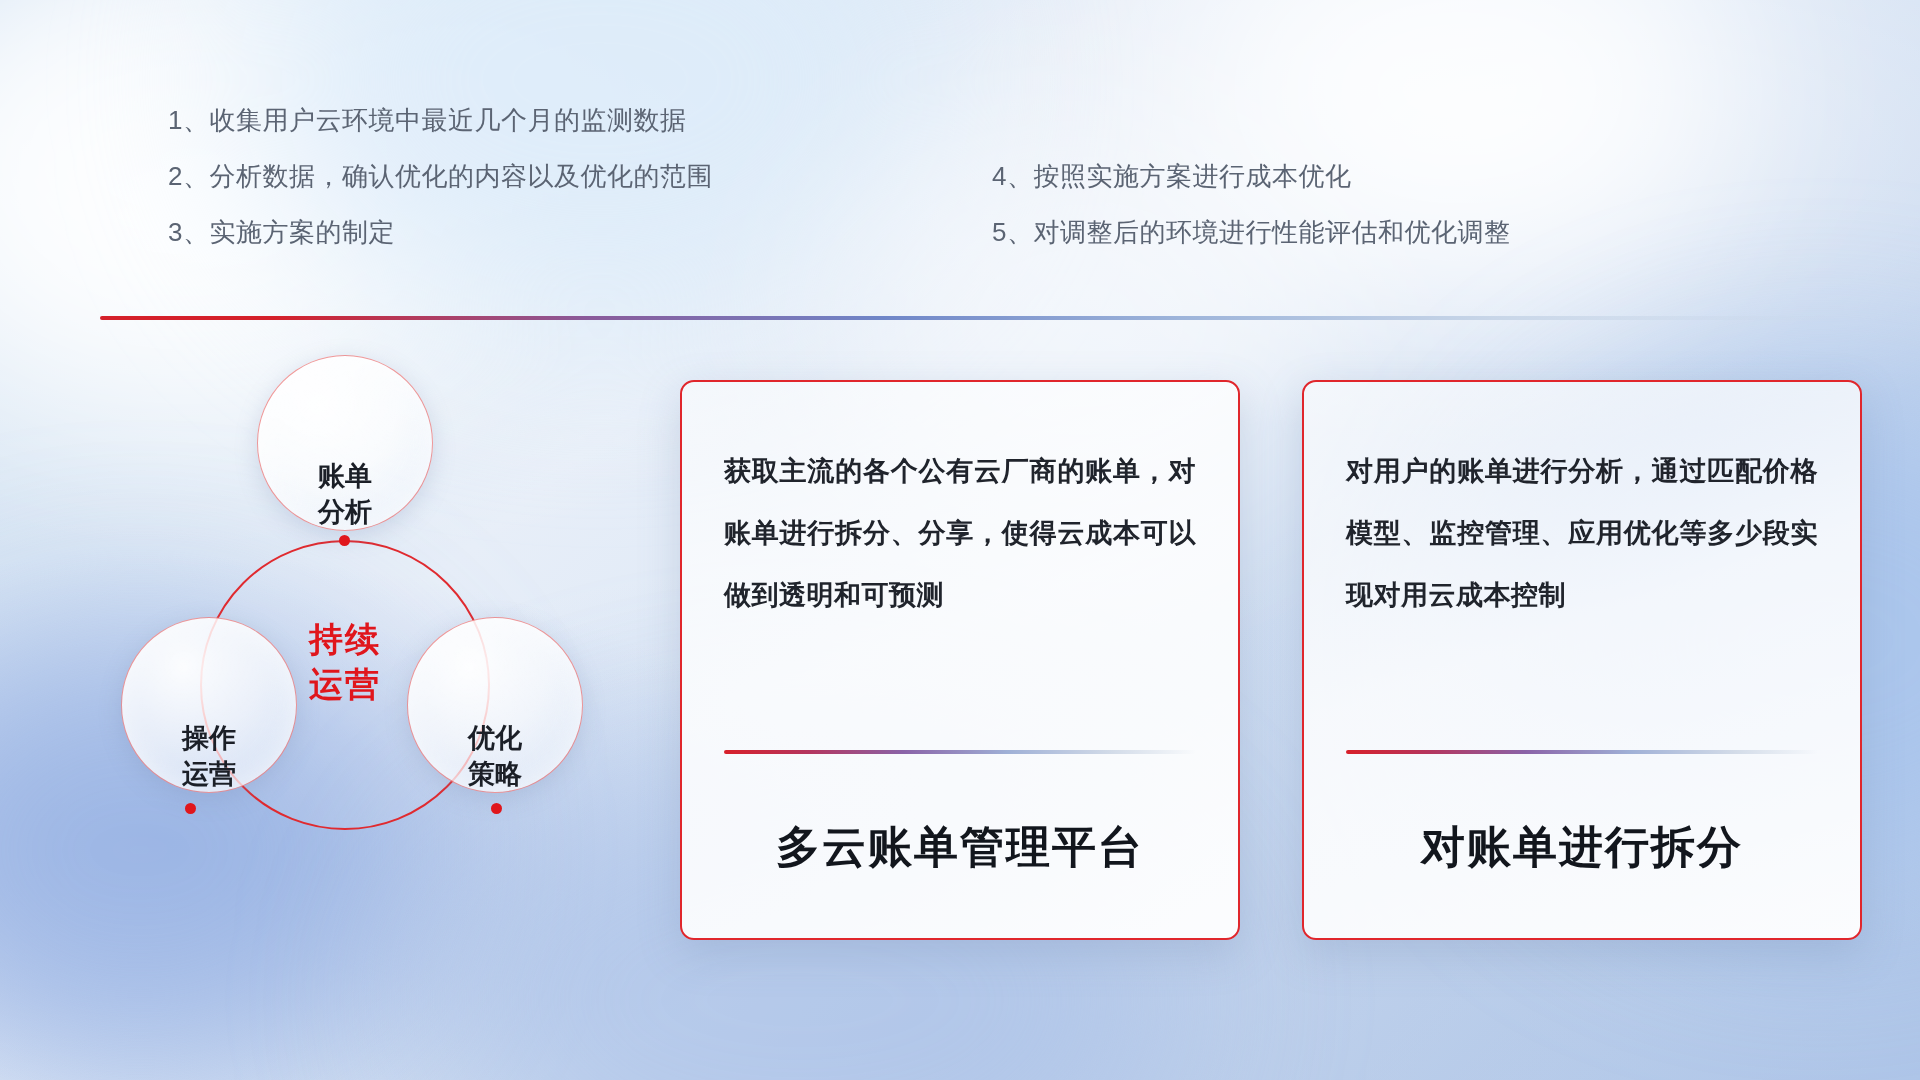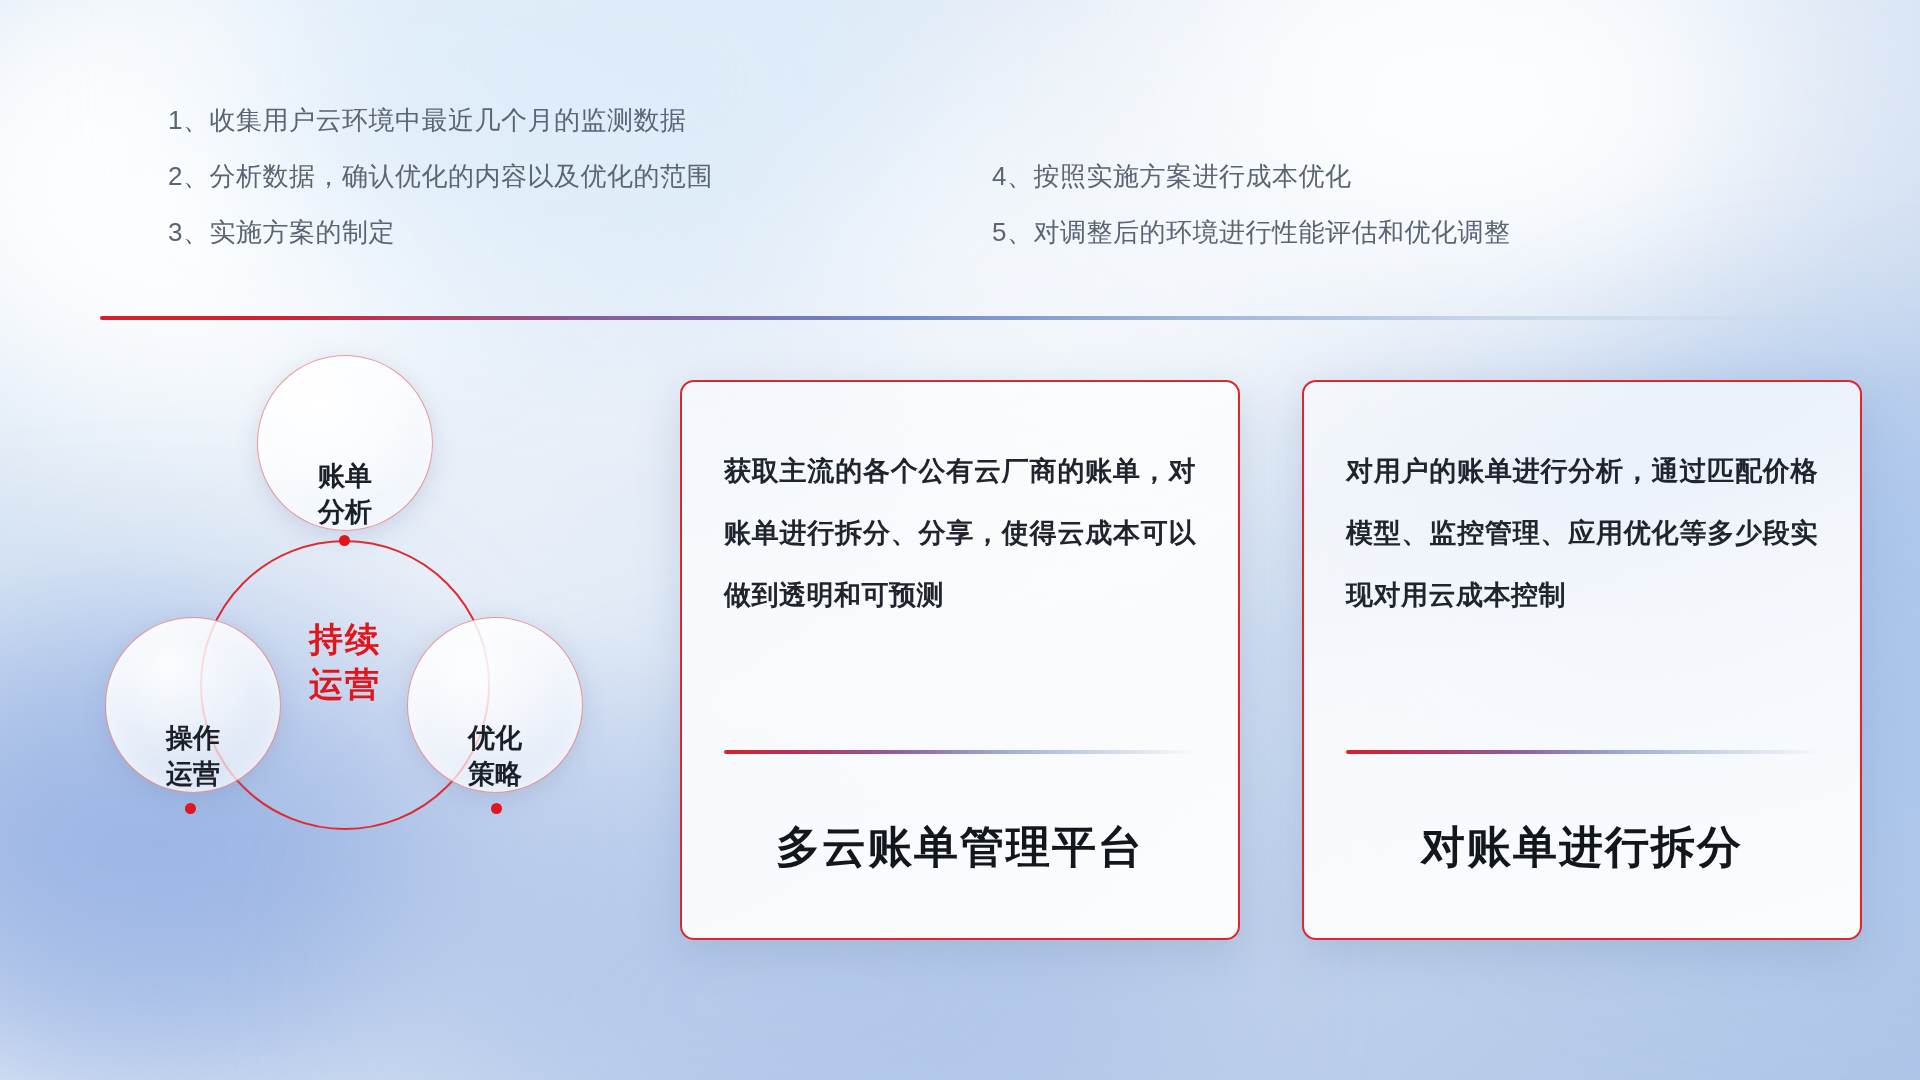--- a/index.html
+++ b/index.html
@@ -101,21 +101,21 @@
     justify-content: center;
     text-align: center;
   }
   .bubble .blabel {
     font-size: 27px;
     font-weight: bold;
     color: #1b1f27;
     line-height: 36px;
   }
   .bubble.top { width: 176px; height: 176px; left: 162px; top: 0px; }
-  .bubble.left { width: 176px; height: 176px; left: 10px; top: 262px; }
+  .bubble.left { width: 176px; height: 176px; left: 26px; top: 262px; }
   .bubble.right { width: 176px; height: 176px; left: 312px; top: 262px; }
 
   .center-label {
     position: absolute;
     left: 105px;
     top: 262px;
     width: 290px;
     text-align: center;
     font-size: 34px;
     font-weight: bold;

